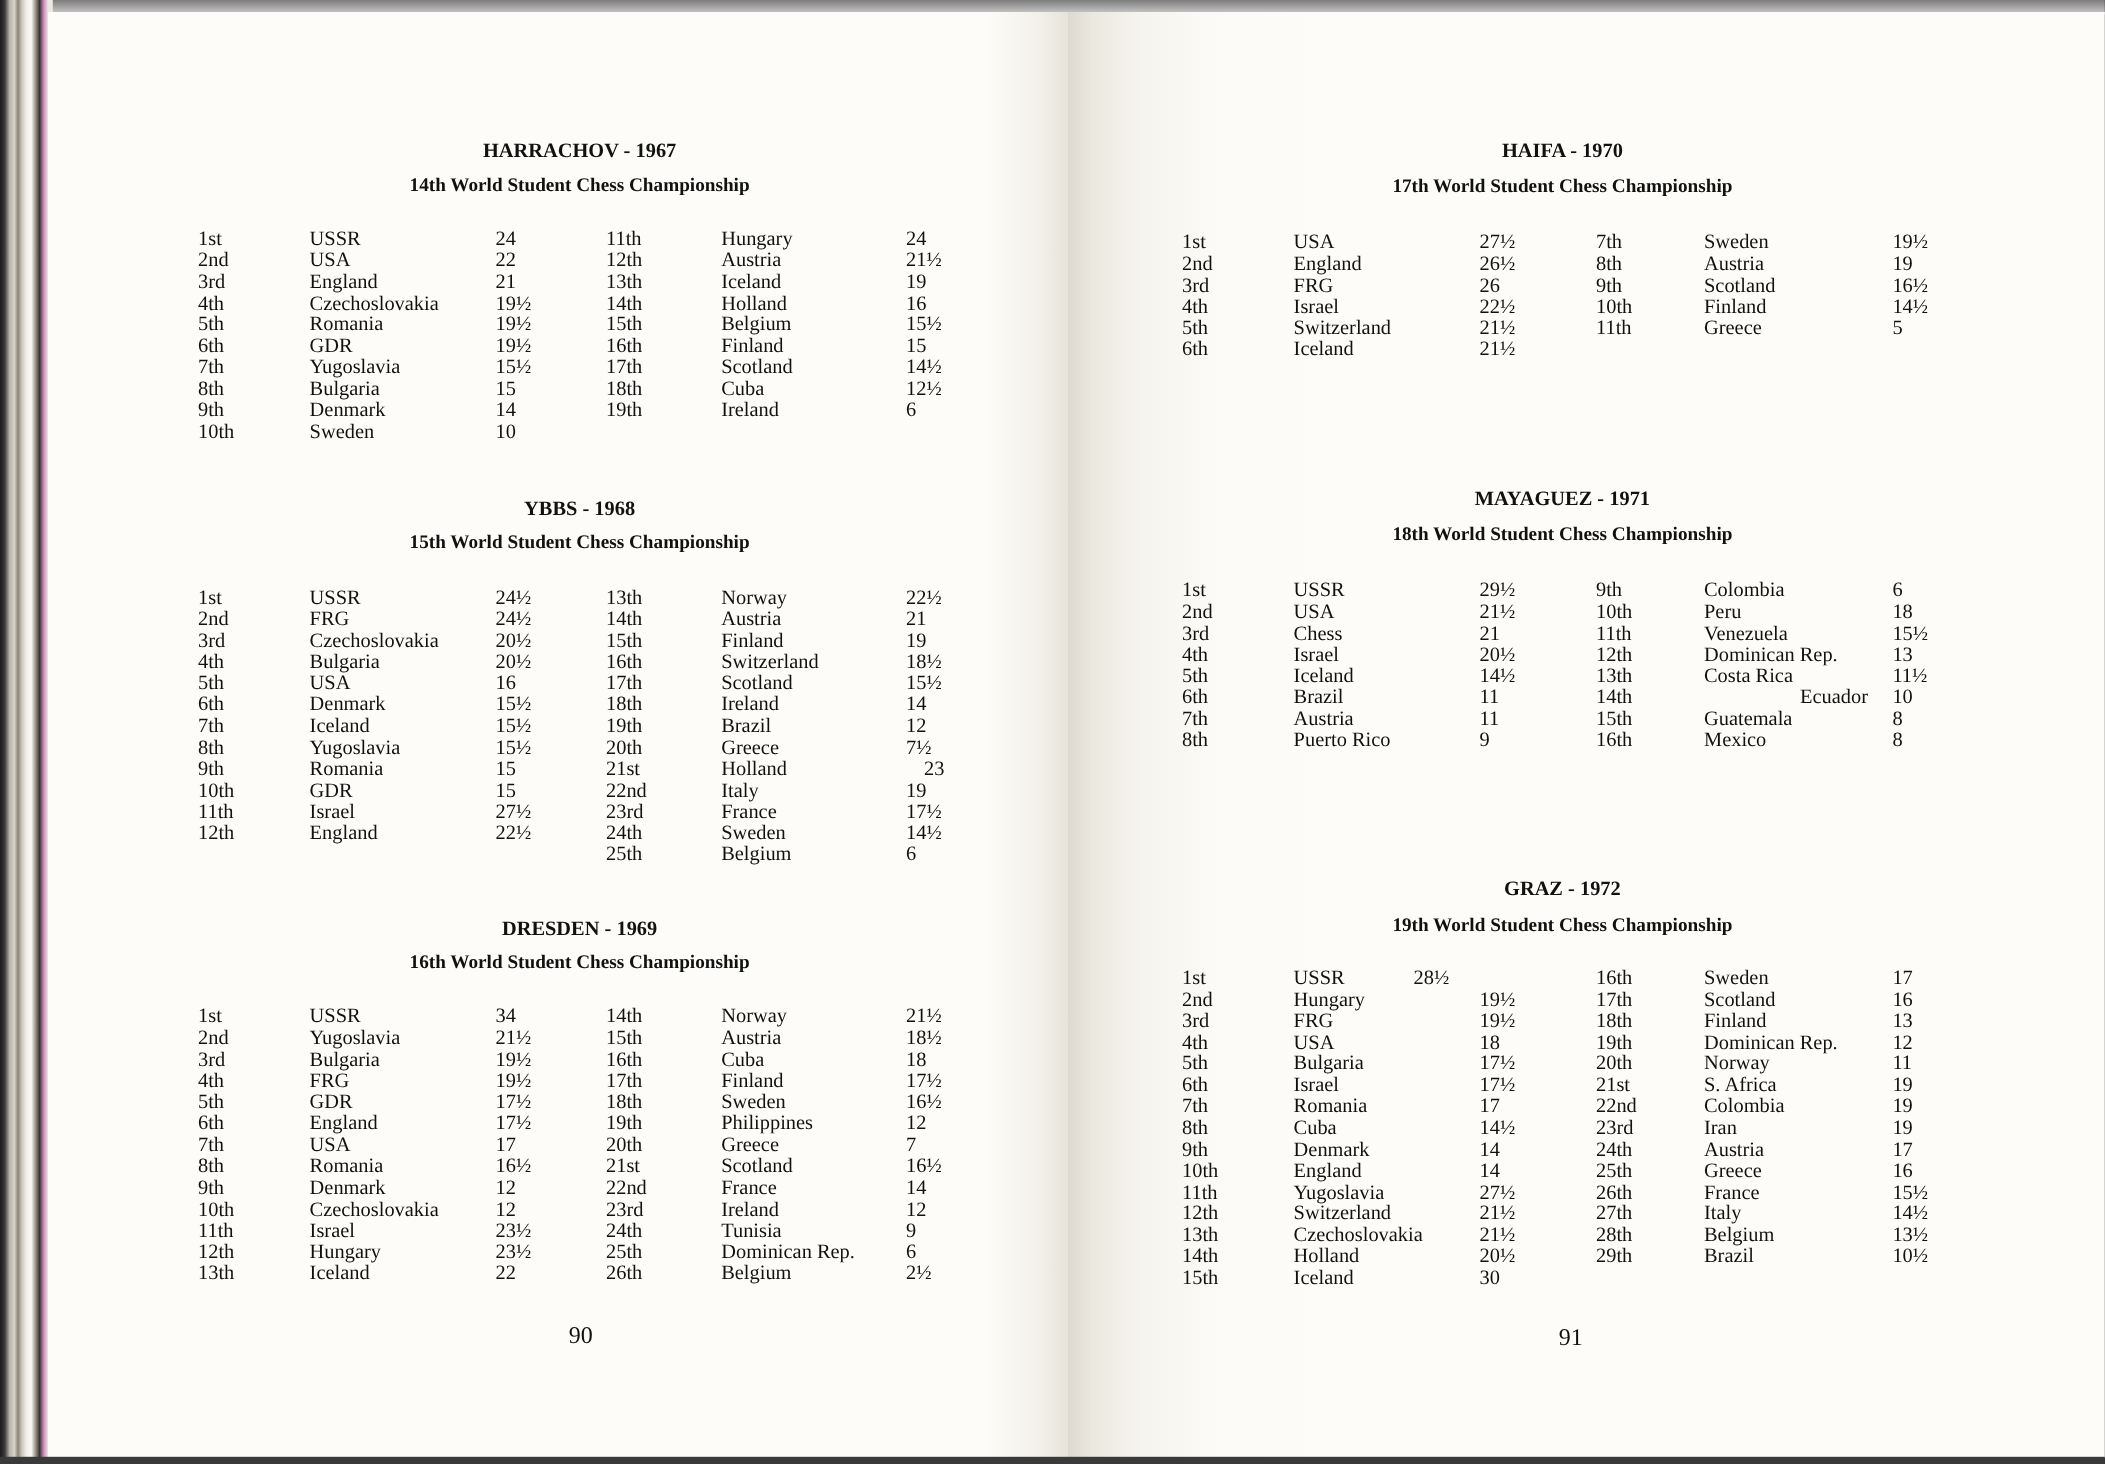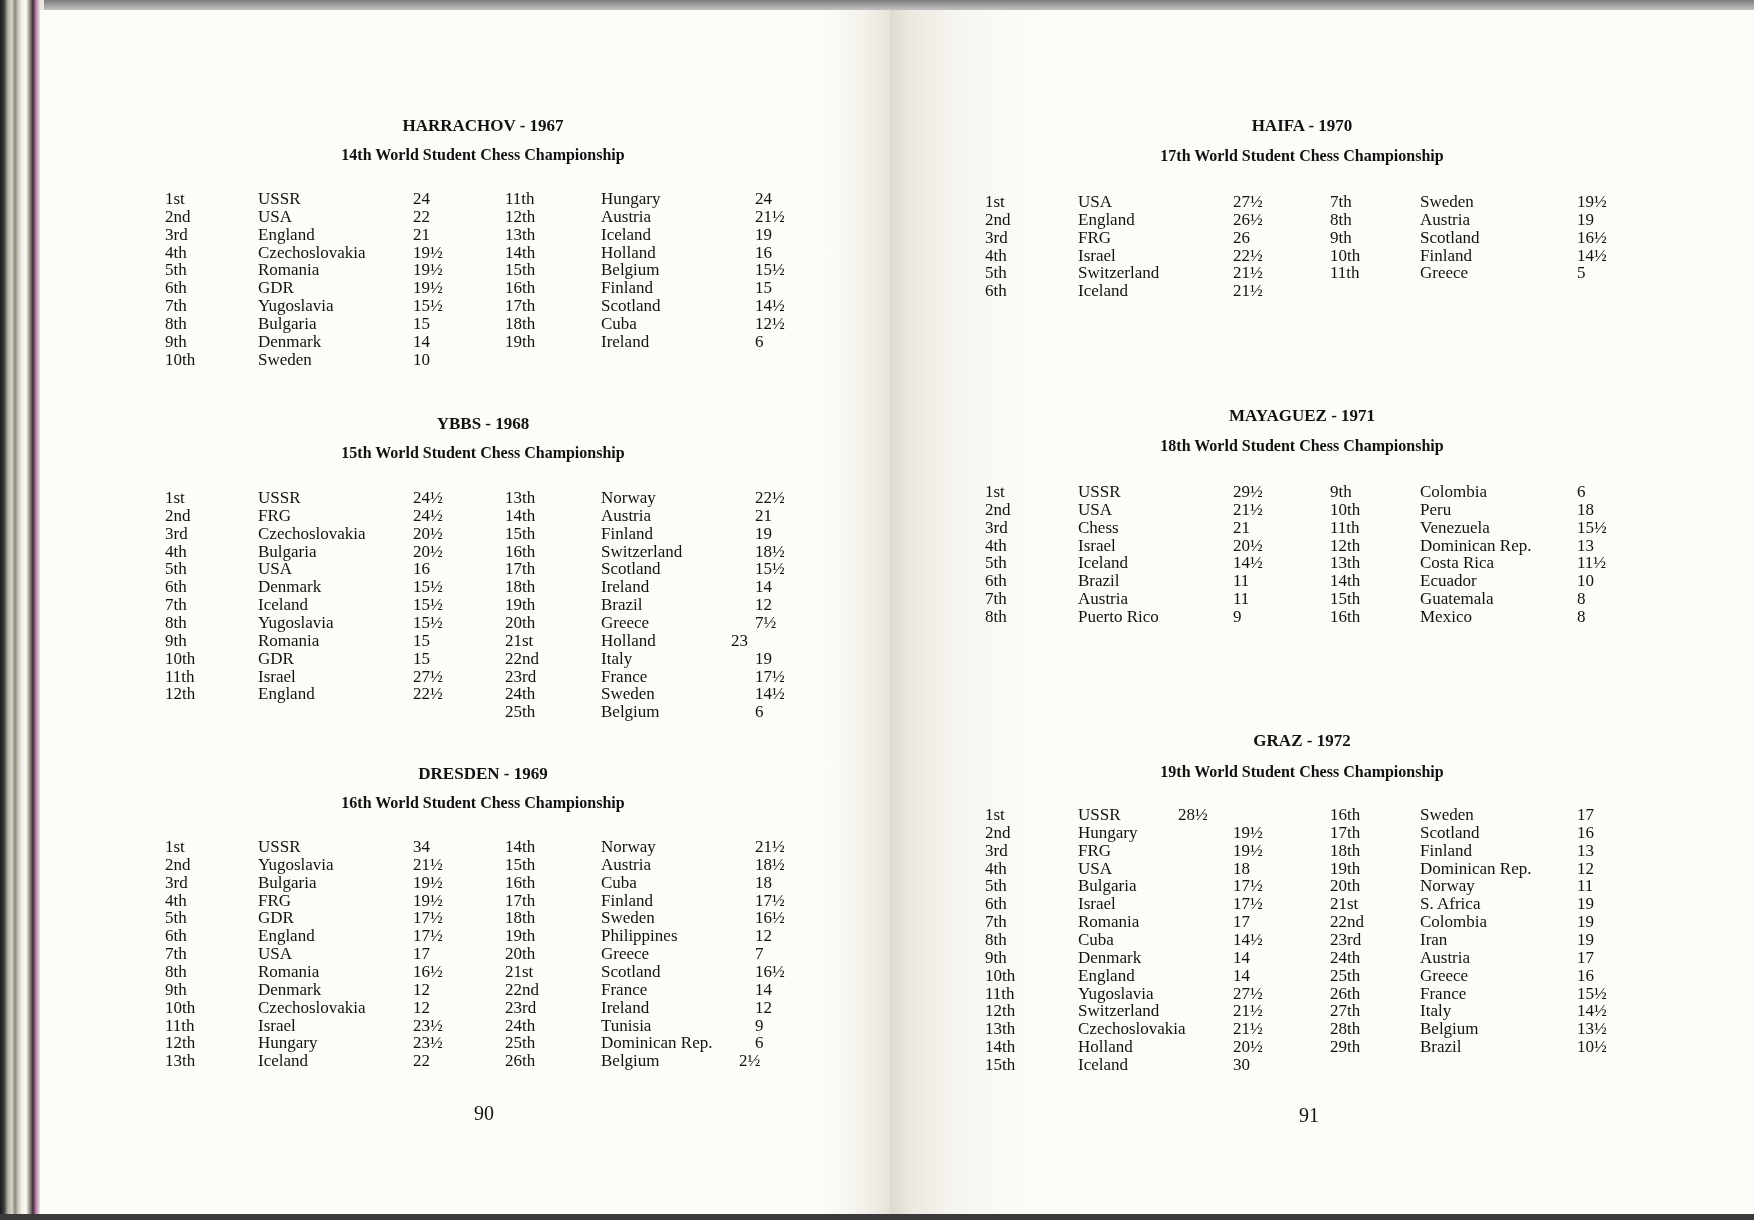--- a/index.html
+++ b/index.html
@@ -198,21 +198,21 @@
       <span style="left: 505px;">20th</span>
       <span style="left: 601px;">Greece</span>
       <span style="left: 755px;">7½</span>
     </div>
     <div class="row" style="left: 0px; top: 631.8px;">
       <span style="left: 165px;">9th</span>
       <span style="left: 258px;">Romania</span>
       <span style="left: 413px;">15</span>
       <span style="left: 505px;">21st</span>
       <span style="left: 601px;">Holland</span>
-      <span style="left: 731px;">23</span>
+      <span style="left: 770px;">23</span>
     </div>
     <div class="row" style="left: 0px; top: 649.65px;">
       <span style="left: 165px;">10th</span>
       <span style="left: 258px;">GDR</span>
       <span style="left: 413px;">15</span>
       <span style="left: 505px;">22nd</span>
       <span style="left: 601px;">Italy</span>
       <span style="left: 755px;">19</span>
     </div>
     <div class="row" style="left: 0px; top: 667.5px;">
@@ -336,21 +336,21 @@
       <span style="left: 505px;">25th</span>
       <span style="left: 601px;">Dominican Rep.</span>
       <span style="left: 755px;">6</span>
     </div>
     <div class="row" style="left: 0px; top: 1052.2px;">
       <span style="left: 165px;">13th</span>
       <span style="left: 258px;">Iceland</span>
       <span style="left: 413px;">22</span>
       <span style="left: 505px;">26th</span>
       <span style="left: 601px;">Belgium</span>
-      <span style="left: 739px;">2½</span>
+      <span style="left: 755px;">2½</span>
     </div>
     <div class="title" style="left: 1002px; top: 116px;">HAIFA - 1970</div>
     <div class="subtitle" style="left: 1002px; top: 147px;">17th World Student Chess Championship</div>
     <div class="row" style="left: 0px; top: 193px;">
       <span style="left: 985px;">1st</span>
       <span style="left: 1078px;">USA</span>
       <span style="left: 1233px;">27½</span>
       <span style="left: 1330px;">7th</span>
       <span style="left: 1420px;">Sweden</span>
       <span style="left: 1577px;">19½</span>
@@ -435,21 +435,21 @@
       <span style="left: 1233px;">14½</span>
       <span style="left: 1330px;">13th</span>
       <span style="left: 1420px;">Costa Rica</span>
       <span style="left: 1577px;">11½</span>
     </div>
     <div class="row" style="left: 0px; top: 572.25px;">
       <span style="left: 985px;">6th</span>
       <span style="left: 1078px;">Brazil</span>
       <span style="left: 1233px;">11</span>
       <span style="left: 1330px;">14th</span>
-      <span style="left: 1420px;">Ecuador</span>
+      <span style="left: 1500px;">Ecuador</span>
       <span style="left: 1577px;">10</span>
     </div>
     <div class="row" style="left: 0px; top: 590.1px;">
       <span style="left: 985px;">7th</span>
       <span style="left: 1078px;">Austria</span>
       <span style="left: 1233px;">11</span>
       <span style="left: 1330px;">15th</span>
       <span style="left: 1420px;">Guatemala</span>
       <span style="left: 1577px;">8</span>
     </div>

